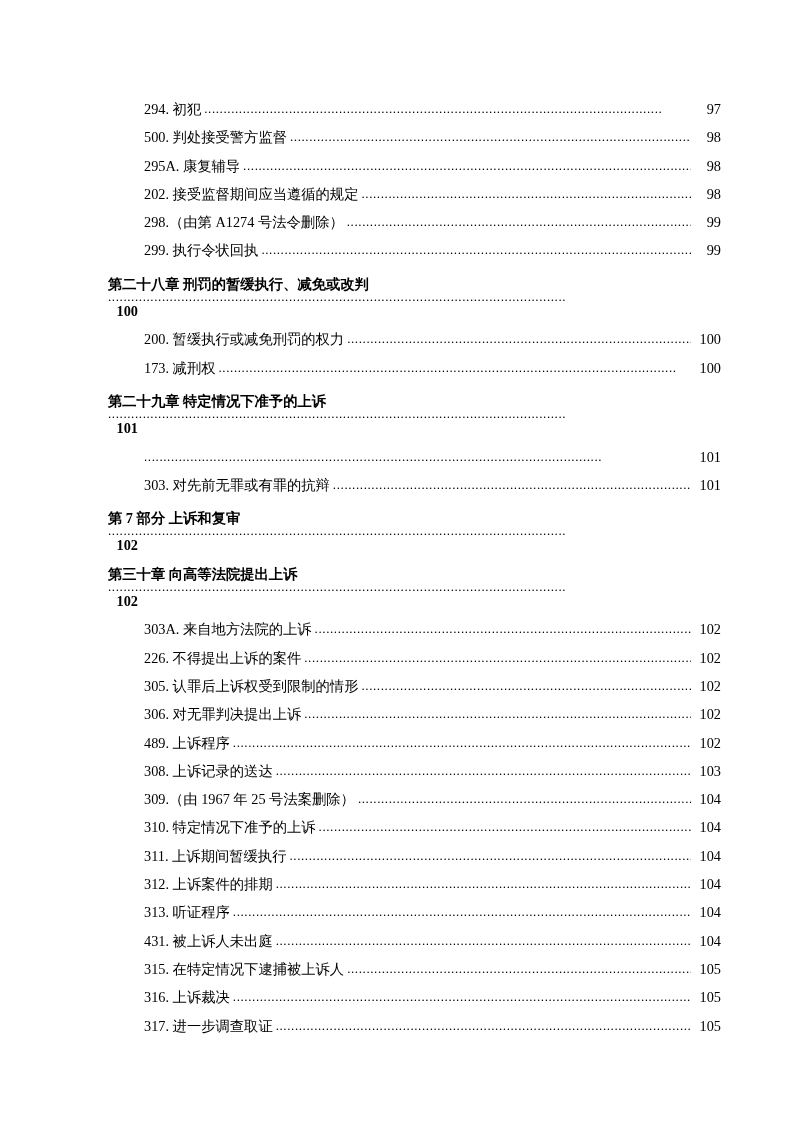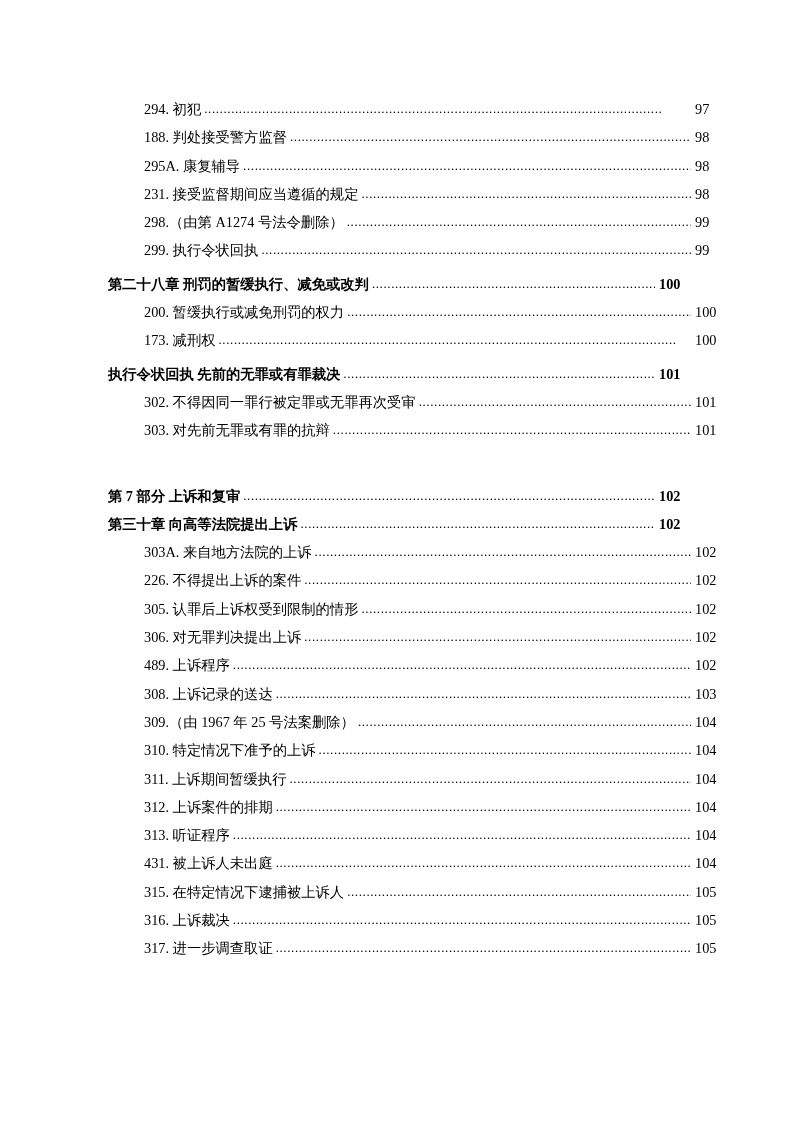--- a/index.html
+++ b/index.html
@@ -31,44 +31,43 @@
     width: 100%;
     font-size: 14.3px;
     line-height: 1.0;
     white-space: nowrap;
   }
   .toc-row.lvl-chapter {
     font-weight: bold;
   }
   .toc-row.lvl-part {
     font-weight: bold;
-    margin-top: 32px;
   }
   .toc-label {
     flex: 0 0 auto;
     padding-right: 3px;
   }
   .toc-dots {
     flex: 1 1 auto;
     overflow: hidden;
     white-space: nowrap;
     font-weight: normal;
     letter-spacing: 0.6px;
     font-size: 13px;
     position: relative;
     top: -1px;
     color: #000;
   }
   .toc-page {
     flex: 0 0 auto;
     padding-left: 4px;
-    text-align: left;
+    text-align: right;
     min-width: 26px;
   }
-  .indent-0 { padding-left: 0px; }
+  .indent-0 { padding-left: 0px; flex-direction: column; }
   .indent-1 { padding-left: 36px; }
   .spacer-sm { height: 14px; }
   .spacer-md { height: 19px; }
   .footer {
     position: absolute;
     left: 0;
     right: 0;
     bottom: 44px;
     text-align: center;
     font-size: 13px;
@@ -81,33 +80,33 @@
 <div class="page">
   <div class="toc" id="toc-container">
       <div class="spacer-sm"></div>
       <div class="toc-row lvl-item indent-1">
         <span class="toc-label">294. 初犯</span>
         <span class="toc-dots">.......................................................................................................................</span>
         <span class="toc-page">97</span>
       </div>
       <div class="spacer-sm"></div>
       <div class="toc-row lvl-item indent-1">
-        <span class="toc-label">188. 判处接受警方监督</span>
+        <span class="toc-label">500. 判处接受警方监督</span>
         <span class="toc-dots">.......................................................................................................................</span>
         <span class="toc-page">98</span>
       </div>
       <div class="spacer-sm"></div>
       <div class="toc-row lvl-item indent-1">
         <span class="toc-label">295A. 康复辅导</span>
         <span class="toc-dots">.......................................................................................................................</span>
         <span class="toc-page">98</span>
       </div>
       <div class="spacer-sm"></div>
       <div class="toc-row lvl-item indent-1">
-        <span class="toc-label">231. 接受监督期间应当遵循的规定</span>
+        <span class="toc-label">202. 接受监督期间应当遵循的规定</span>
         <span class="toc-dots">.......................................................................................................................</span>
         <span class="toc-page">98</span>
       </div>
       <div class="spacer-sm"></div>
       <div class="toc-row lvl-item indent-1">
         <span class="toc-label">298.（由第 A1274 号法令删除）</span>
         <span class="toc-dots">.......................................................................................................................</span>
         <span class="toc-page">99</span>
       </div>
       <div class="spacer-sm"></div>
@@ -129,27 +128,26 @@
         <span class="toc-page">100</span>
       </div>
       <div class="spacer-sm"></div>
       <div class="toc-row lvl-item indent-1">
         <span class="toc-label">173. 减刑权</span>
         <span class="toc-dots">.......................................................................................................................</span>
         <span class="toc-page">100</span>
       </div>
       <div class="spacer-md"></div>
       <div class="toc-row lvl-chapter indent-0">
-        <span class="toc-label">执行令状回执  先前的无罪或有罪裁决</span>
+        <span class="toc-label">第二十九章  特定情况下准予的上诉</span>
         <span class="toc-dots">.......................................................................................................................</span>
         <span class="toc-page">101</span>
       </div>
       <div class="spacer-sm"></div>
       <div class="toc-row lvl-item indent-1">
-        <span class="toc-label">302. 不得因同一罪行被定罪或无罪再次受审</span>
         <span class="toc-dots">.......................................................................................................................</span>
         <span class="toc-page">101</span>
       </div>
       <div class="spacer-sm"></div>
       <div class="toc-row lvl-item indent-1">
         <span class="toc-label">303. 对先前无罪或有罪的抗辩</span>
         <span class="toc-dots">.......................................................................................................................</span>
         <span class="toc-page">101</span>
       </div>
       <div class="spacer-md"></div>

